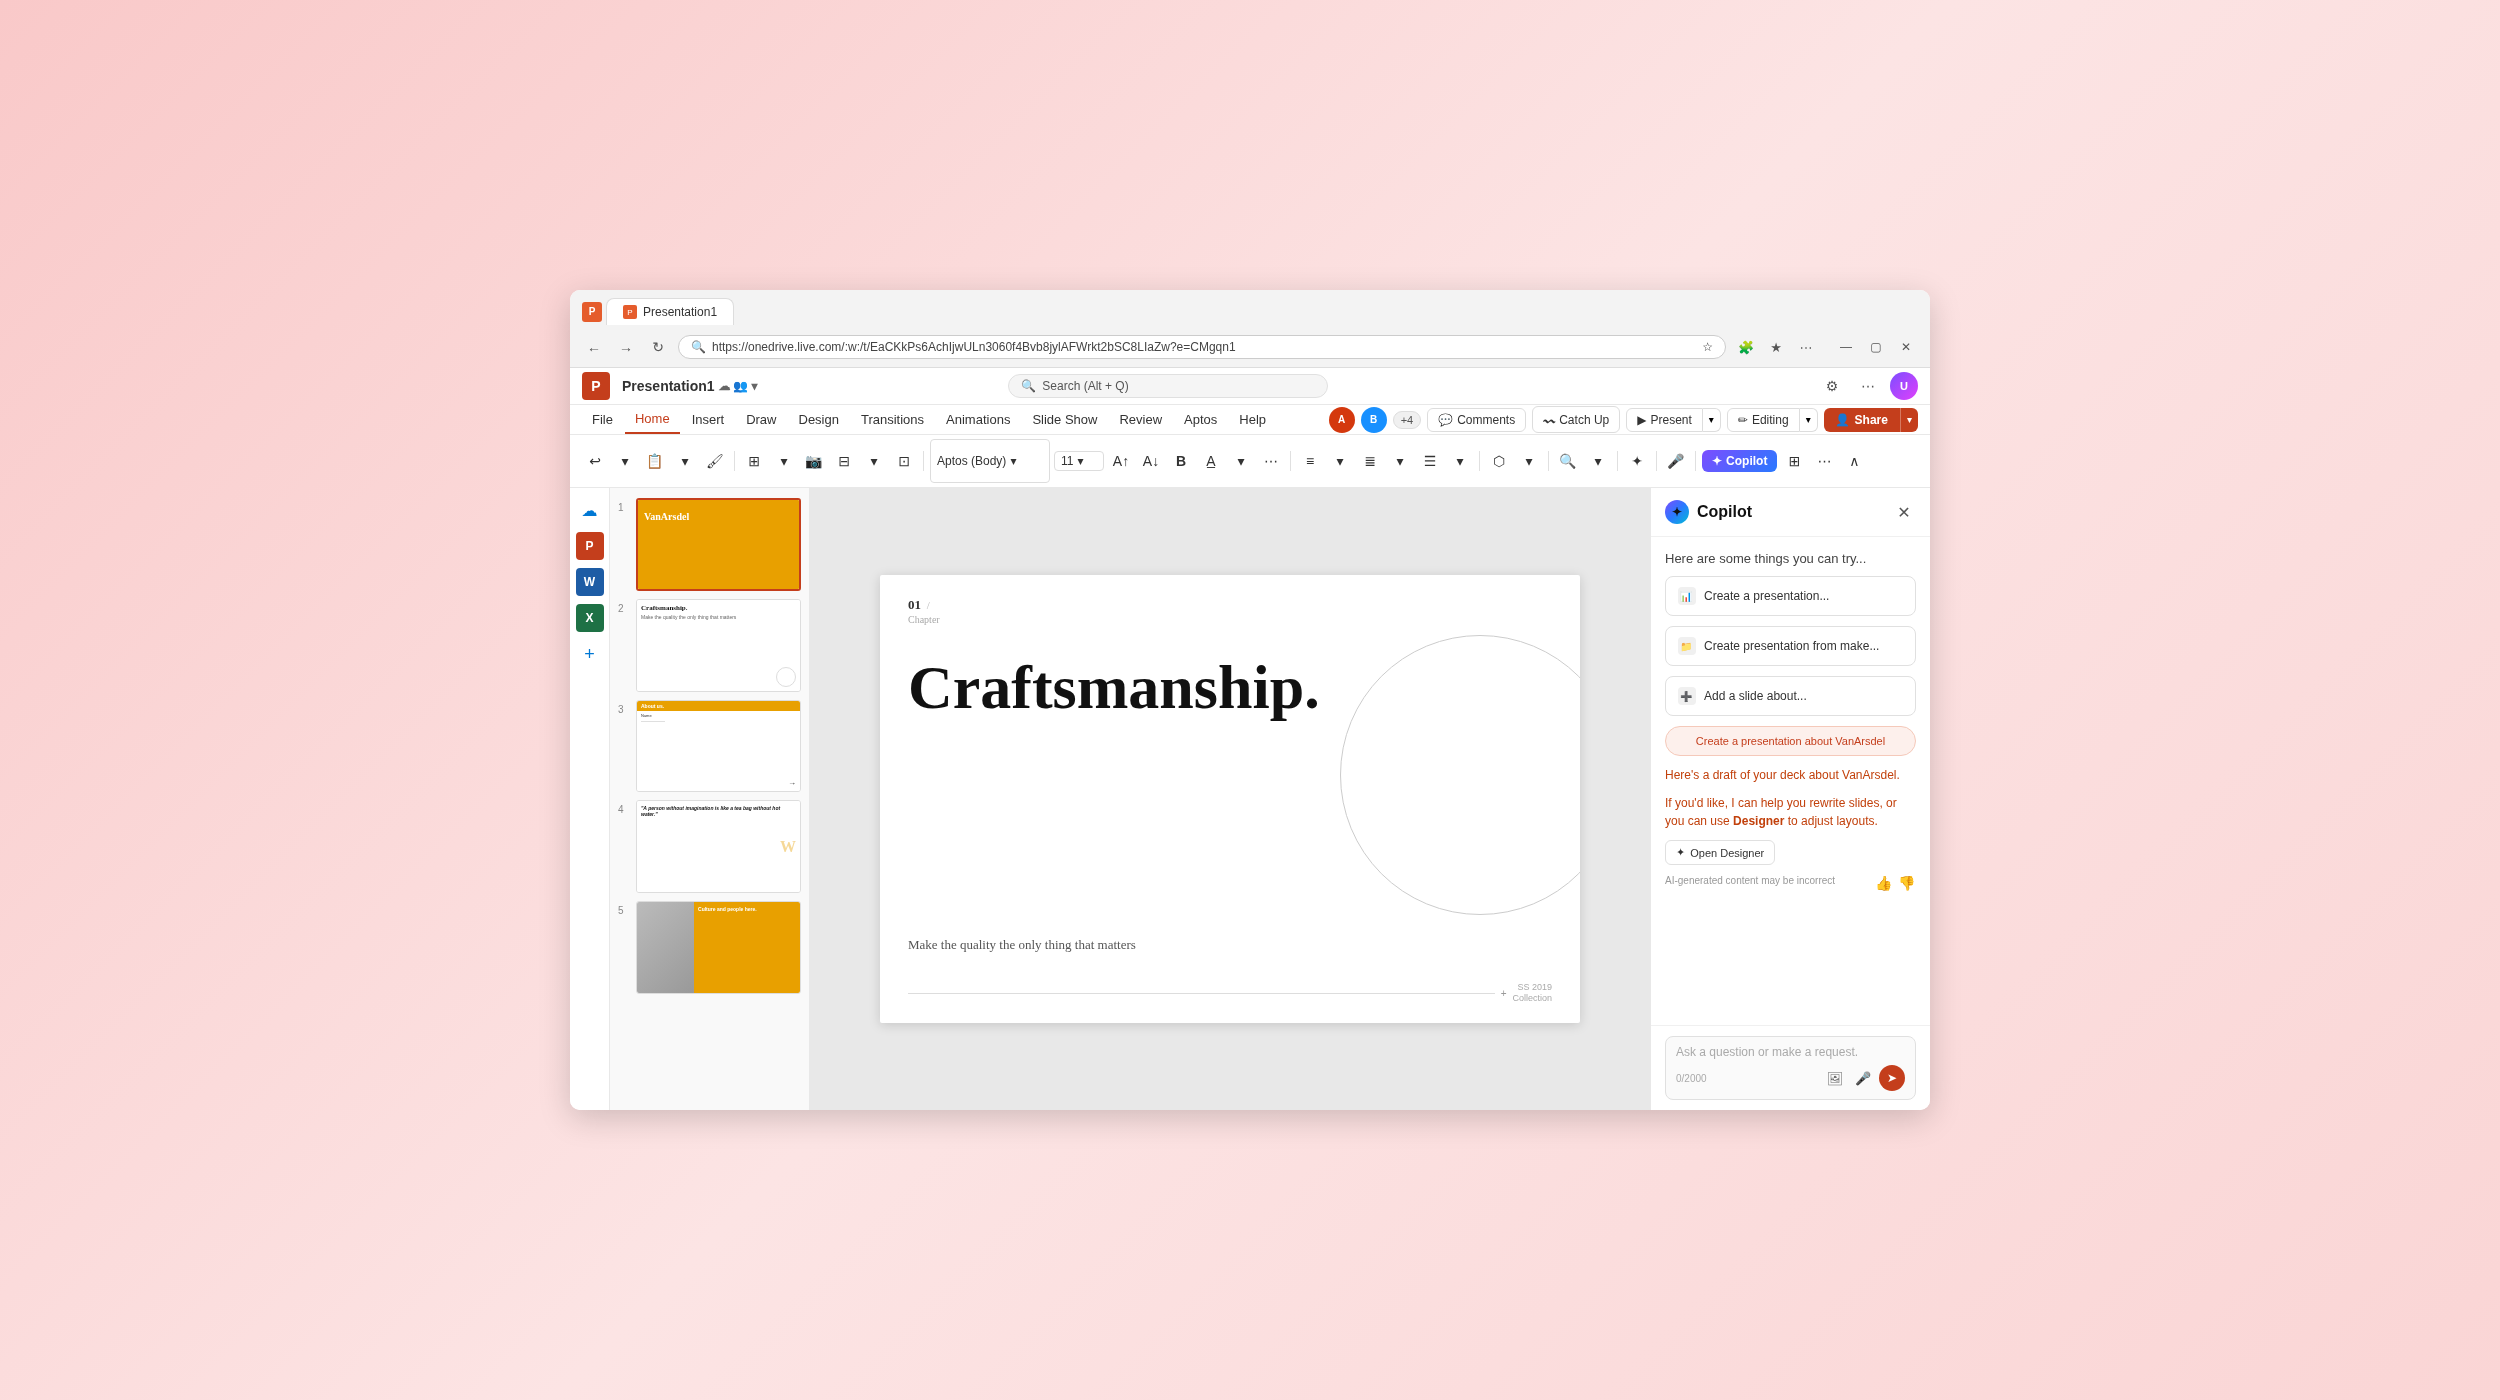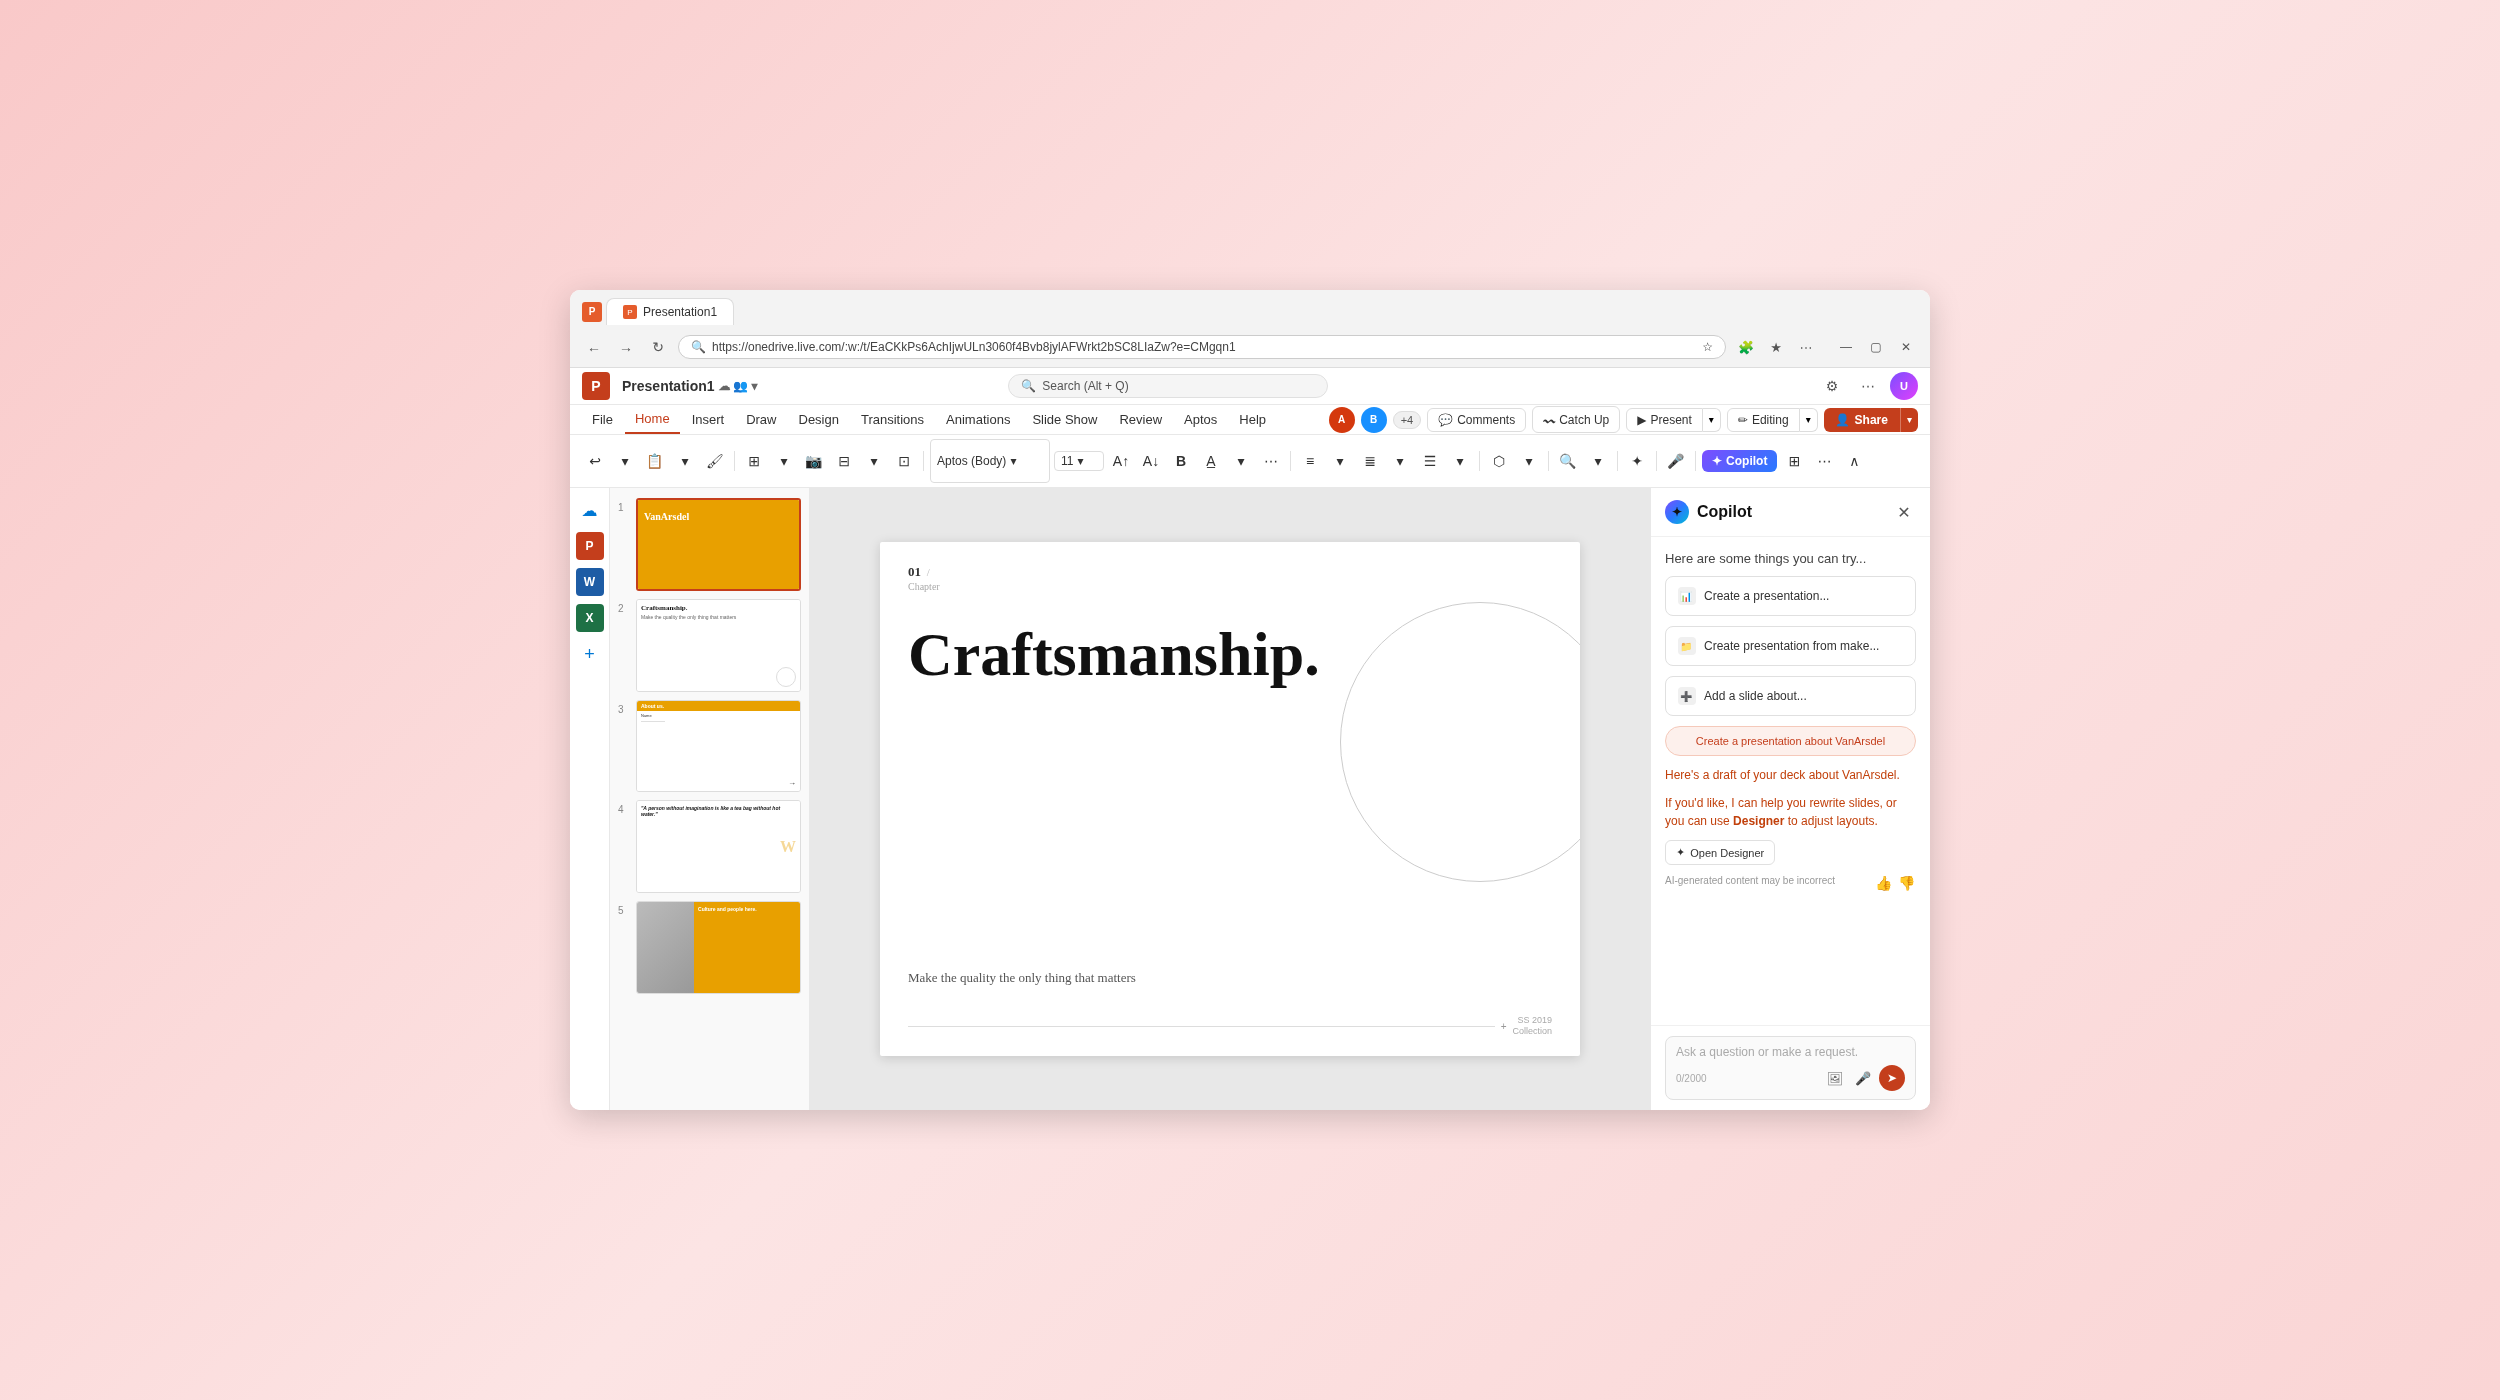--- a/index.html
+++ b/index.html
@@ -428,21 +428,21 @@
       flex: 1;
       background: #e8e8e8;
       display: flex;
       align-items: center;
       justify-content: center;
       padding: 20px;
     }
     .main-slide {
       background: white;
       width: 700px;
-      height: 514px;
+      height: 448px;
       border-radius: 2px;
       box-shadow: 0 2px 12px rgba(0,0,0,0.15);
       position: relative;
       overflow: hidden;
     }
     .main-slide-chapter {
       position: absolute;
       top: 22px; left: 28px;
       font-size: 11px; color: #888;
       font-family: serif;

